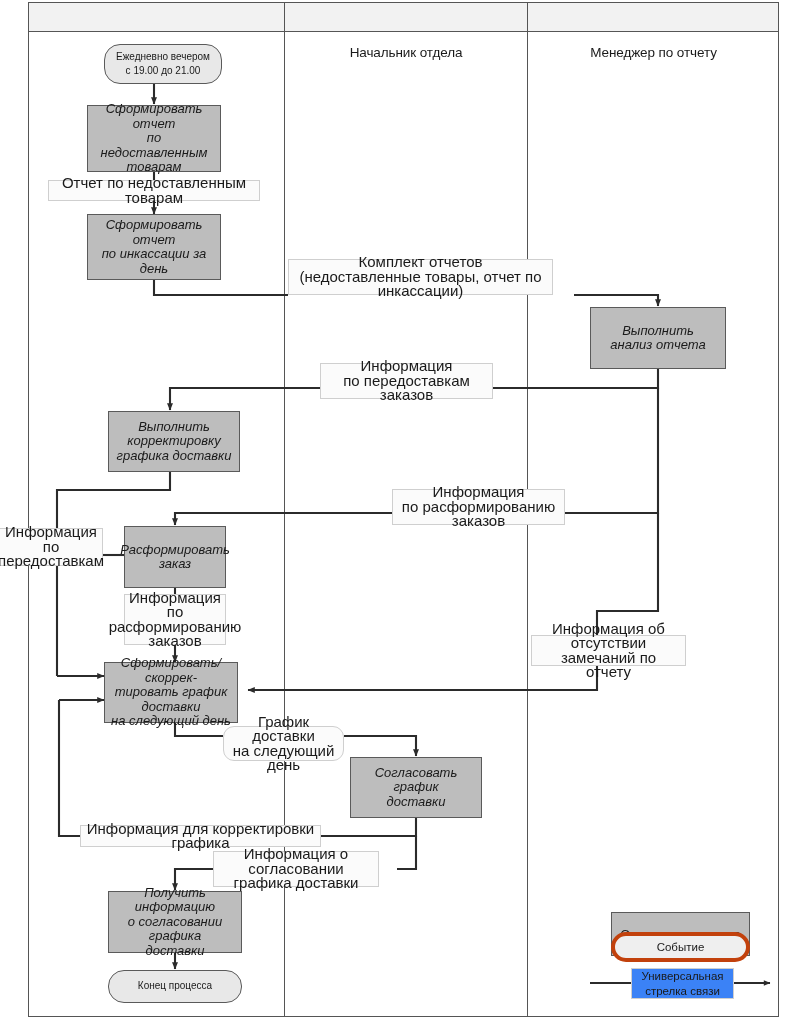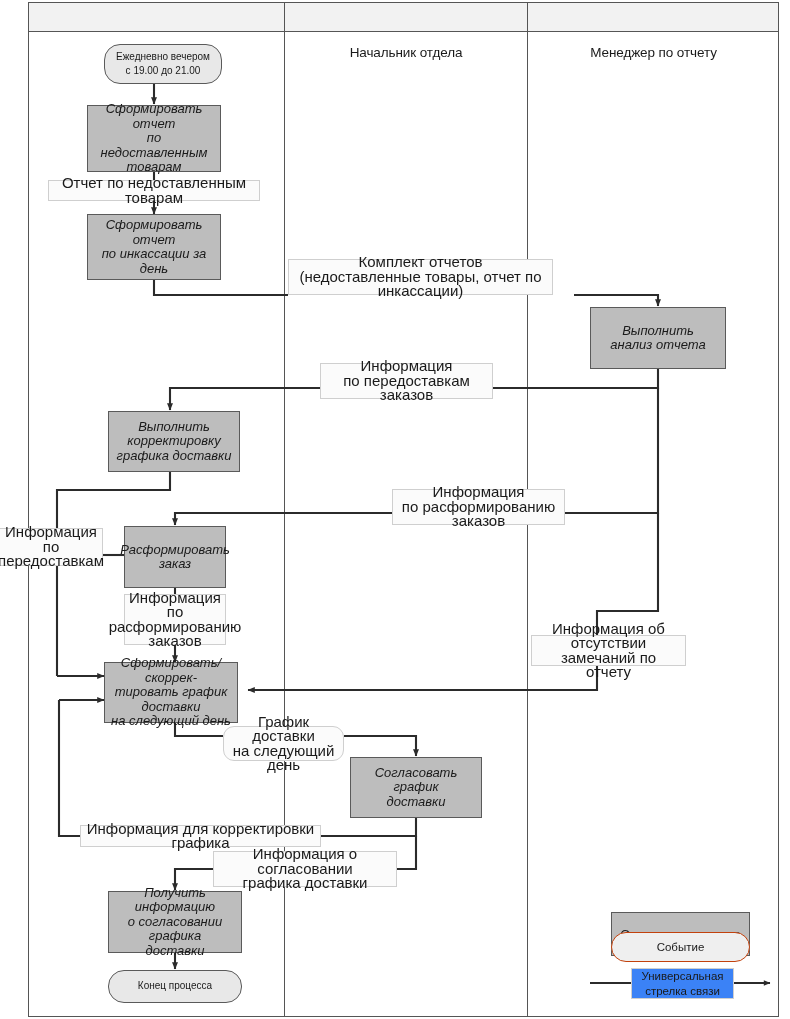--- a/index.html
+++ b/index.html
@@ -94,21 +94,21 @@
     padding:1px 5px;
   }
 
   
   .legend-op{
     background:#bdbdbd;
     border:1px solid #5a5a5a;
   }
   .legend-ev{
     background:#efefef;
-    border:1px solid #c2410c;
+    border:4px solid #c2410c;
     border-radius:16px;
   }
   .legend-arrow-label{
     background:#3b82f6;
     border:1px solid #cfcfcf;
     font-size:11.5px;
     line-height:14.5px;
   }
 </style>
 </head>
@@ -240,21 +240,21 @@
   </div>
 
   <div class="node op" style="left:350px; top:757px; width:132px; height:61px;">
     <span>Согласовать график<br>доставки</span>
   </div>
 
   <div class="node doc" style="left:80px; top:825px; width:241px; height:22px;">
     <span>Информация для корректировки графика</span>
   </div>
 
-  <div class="node doc" style="left:213px; top:851px; width:184px; height:36px;">
+  <div class="node doc" style="left:213px; top:851px; width:166px; height:36px;">
     <span>Информация о согласовании<br>графика доставки</span>
   </div>
 
   <div class="node op" style="left:108px; top:891px; width:134px; height:62px;">
     <span>Получить информацию<br>о согласовании графика<br>доставки</span>
   </div>
 
   <div class="node event" style="left:108px; top:970px; width:134px; height:33px;">
     <span>Конец процесса</span>
   </div>

